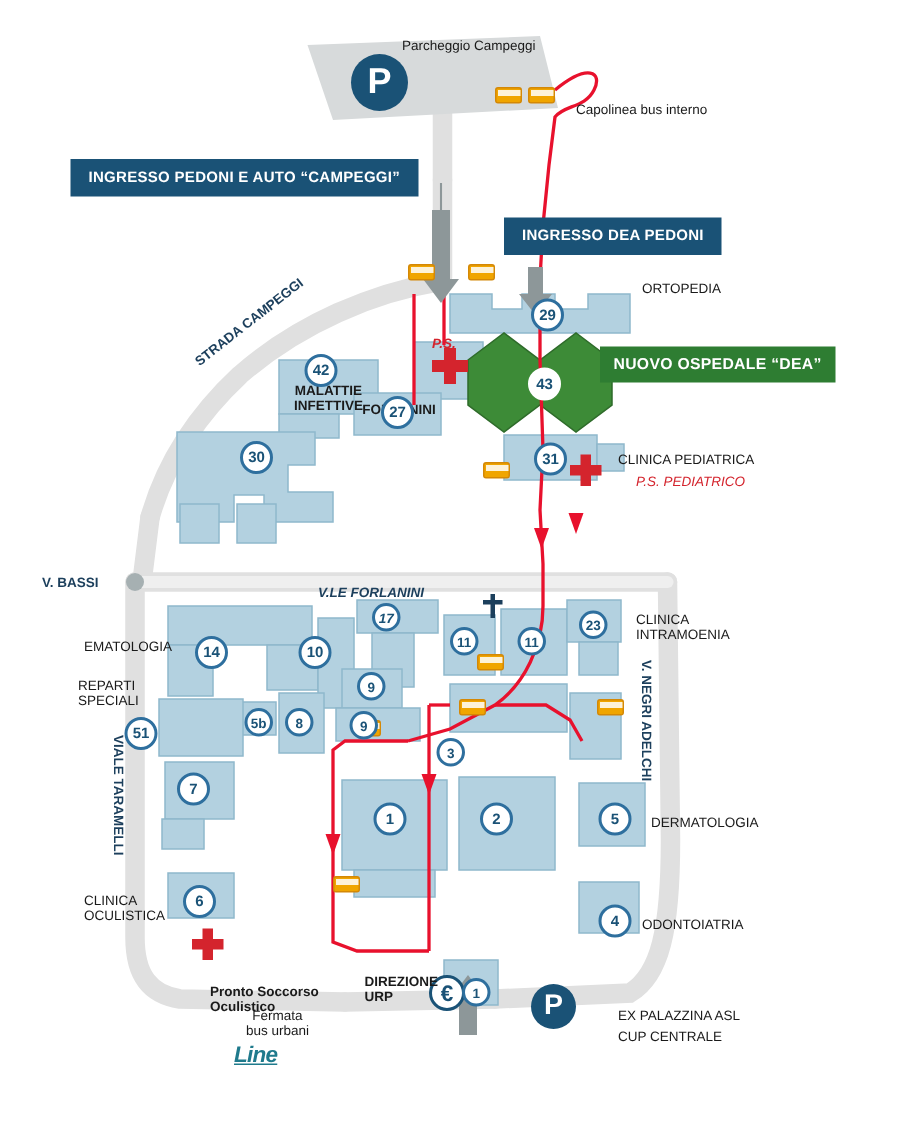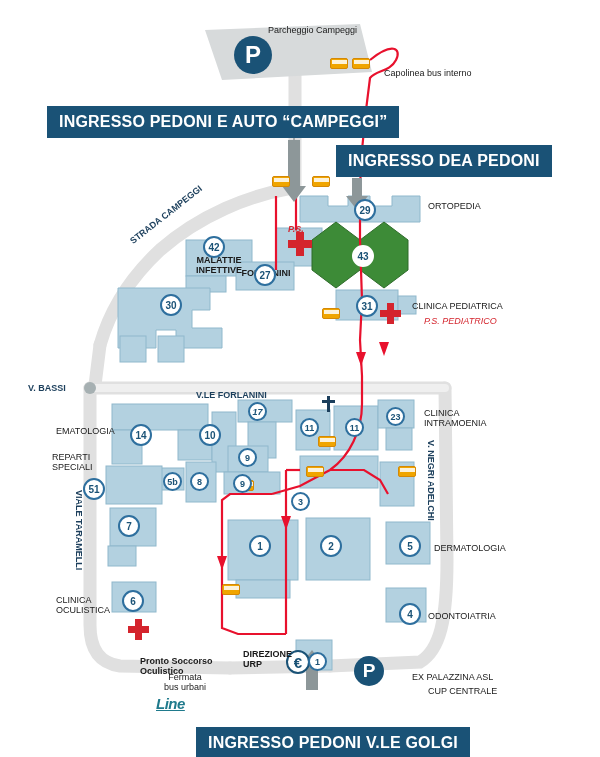--- a/index.html
+++ b/index.html
@@ -32,21 +32,21 @@
   .lbl-red { color: #d4242d; font-style: italic; }
   .lbl-dark { color: #1c3f5c; }
   .lbl-center { text-align: center; }
 
   
   .banner {
     position: absolute;
     background: #1a5276;
     color: #ffffff;
     font-weight: bold;
-    font-size: 16px;
+    font-size: 10px;
     letter-spacing: .2px;
     padding: 7px 12px;
     white-space: pre;
     box-sizing: border-box;
   }
   .banner-green {
     background: #2e7d32;
     font-size: 10.5px;
     padding: 6px 9px;
   }
@@ -249,22 +249,22 @@
 
     <g fill="#a6b0b2">
       <circle cx="90" cy="388" r="6"></circle>
     </g>
   </svg>
 
   <div class="banner" style="left:47px; top:106px;">INGRESSO PEDONI E AUTO “CAMPEGGI”</div>
 
   <div class="banner" style="left:336px; top:145px;text-align:right;">INGRESSO DEA PEDONI</div>
 
-
-  <div class="banner" style="left:196px; top:727px;">INGRESSO PEDONI V.LE GOLGI</div>
+  <div class="banner banner-green" style="left:400px; top:231px;">NUOVO OSPEDALE “DEA”</div>
+
 
   <div class="pmark" style="left:234px; top:36px; width:38px; height:38px; font-size:24px;">P</div>
 
   <div class="pmark" style="left:354px; top:656px; width:30px; height:30px; font-size:19px;">P</div>
 
   <div class="pmark" style="left:286px; top:650px; width:24px; height:24px; font-size:15px; background:#ffffff; color:#1a5276; border:2px solid #1a5276; box-sizing:border-box;">€</div>
 
   <div class="bus" style="left:330px; top:58px;"></div>
   <div class="bus" style="left:352px; top:58px;"></div>
   <div class="bus" style="left:272px; top:176px;"></div>
@@ -273,38 +273,38 @@
   <div class="bus" style="left:318px; top:436px;"></div>
   <div class="bus" style="left:398px; top:466px;"></div>
   <div class="bus" style="left:306px; top:466px;"></div>
   <div class="bus" style="left:236px; top:480px;"></div>
   <div class="bus" style="left:222px; top:584px;"></div>
 
   <div class="lbl lbl-sm" style="left:268px; top:25px;">Parcheggio Campeggi</div>
 
   <div class="lbl lbl-sm" style="left:384px; top:68px;">Capolinea bus interno</div>
 
-  <div class="lbl lbl-sm" style="left:428px; top:201px;">ORTOPEDIA</div>
+  <div class="lbl lbl-sm" style="left:428px; top:187px;">ORTOPEDIA</div>
 
   <div class="lbl lbl-sm lbl-bold lbl-red" style="left:288px; top:224px;">P.S.</div>
 
   <div class="lbl lbl-sm lbl-bold lbl-dark" style="left:128px; top:238px; transform:rotate(-38deg); transform-origin:left top;">STRADA CAMPEGGI</div>
 
   <div class="lbl lbl-sm lbl-bold lbl-center" style="left:186px; top:255px; width:66px;">MALATTIE
 INFETTIVE</div>
 
   <div class="lbl lbl-sm lbl-bold lbl-center" style="left:236px; top:268px; width:60px;">FORLANINI</div>
 
   <div class="lbl lbl-sm" style="left:412px; top:301px;">CLINICA PEDIATRICA</div>
 
   <div class="lbl lbl-sm lbl-red" style="left:424px; top:316px;">P.S. PEDIATRICO</div>
 
   <div class="lbl lbl-sm lbl-bold lbl-dark" style="left:28px; top:383px;">V. BASSI</div>
 
-  <div class="lbl lbl-sm lbl-bold lbl-dark" style="left:196px; top:390px;">V.LE FORLANINI</div>
+  <div class="lbl lbl-sm lbl-bold lbl-dark" style="left:212px; top:390px;font-style:italic;">V.LE FORLANINI</div>
 
   <div class="lbl lbl-sm lbl-center" style="left:424px; top:408px; width:80px; text-align:left;">CLINICA
 INTRAMOENIA</div>
 
   <div class="lbl lbl-sm" style="left:56px; top:426px;">EMATOLOGIA</div>
 
   <div class="lbl lbl-sm" style="left:52px; top:452px;">REPARTI
 SPECIALI</div>
 
   <div class="lbl lbl-sm lbl-bold lbl-dark" style="left:436px; top:440px; transform:rotate(90deg); transform-origin:left top;">V. NEGRI ADELCHI</div>
@@ -324,21 +324,21 @@
   <div class="lbl lbl-sm lbl-bold" style="left:243px; top:649px;">DIREZIONE
 URP</div>
 
   <div class="lbl lbl-sm lbl-center" style="left:150px; top:672px; width:70px;">Fermata
 bus urbani</div>
 
   <div class="linelogo" style="left:156px; top:695px;text-decoration:underline;">Line</div>
 
   <div class="lbl lbl-sm" style="left:412px; top:672px;">EX PALAZZINA ASL</div>
 
-  <div class="lbl lbl-sm" style="left:412px; top:686px;margin-left:16px;">CUP CENTRALE</div>
+  <div class="lbl lbl-sm" style="left:412px; top:686px;">CUP CENTRALE</div>
 
   <div class="badge" style="left:203px; top:236px;">42</div>
   <div class="badge" style="left:354px; top:199px;text-align:right;">29</div>
   <div class="badge badge-green" style="left:352px; top:245px;">43</div>
   <div class="badge" style="left:254px; top:264px;">27</div>
   <div class="badge" style="left:160px; top:294px;">30</div>
   <div class="badge" style="left:356px; top:295px;">31</div>
   <div class="badge badge-sm" style="left:248px; top:402px;font-style:italic;">17</div>
   <div class="badge badge-sm" style="left:386px; top:407px;">23</div>
   <div class="badge" style="left:130px; top:424px;">14</div>

